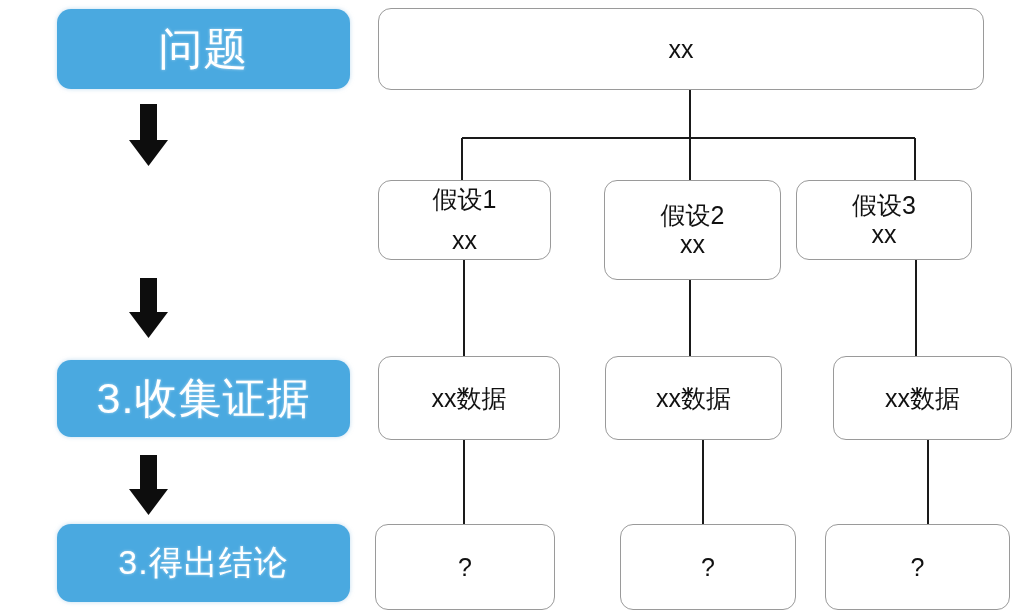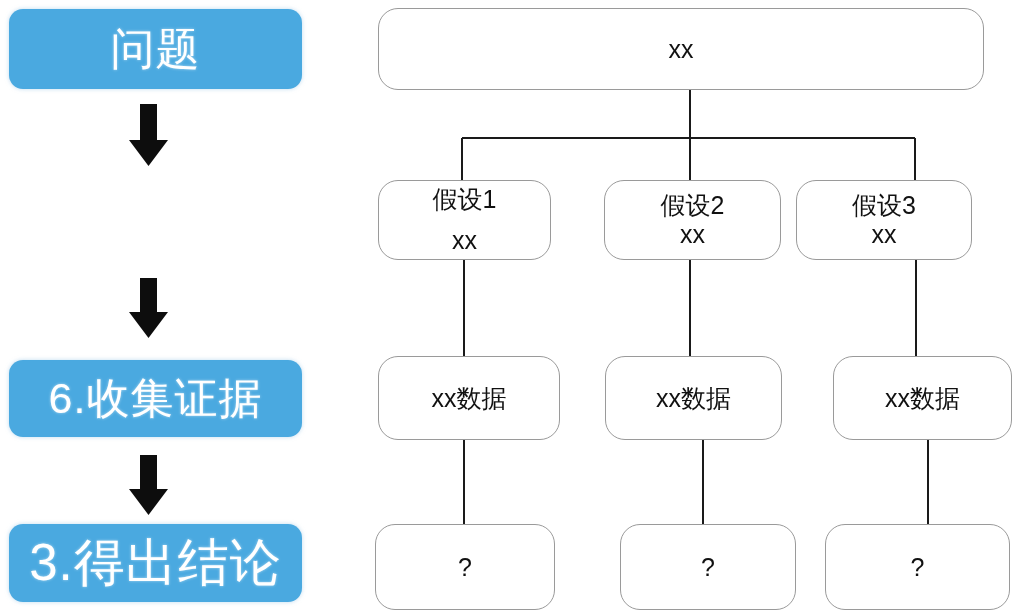--- a/index.html
+++ b/index.html
@@ -28,58 +28,59 @@
     border-radius: 14px;
     display: flex;
     align-items: center;
     justify-content: center;
     color: #ffffff;
     font-weight: 400;
     letter-spacing: 1px;
     text-shadow: 0 0 3px rgba(255,255,255,0.55);
     box-shadow: 0 0 4px rgba(140,190,225,0.55);
     white-space: nowrap;
+    margin-left: 48px;
   }
   .step-box.s0 { left: 9px;  top: 9px;   width: 293px; height: 80px; font-size: 44px; }
   .step-box.s1 { left: 9px;  top: 182px; width: 293px; height: 77px; font-size: 43px; }
   .step-box.s2 { left: 9px;  top: 360px; width: 293px; height: 77px; font-size: 43px; }
-  .step-box.s3 { left: 9px;  top: 524px; width: 293px; height: 78px; font-size: 51px; }
+  .step-box.s3 { left: 9px;  top: 524px; width: 293px; height: 78px; font-size: 34px; }
 
   .flow-arrow {
     position: absolute;
     left: 0;
     width: 1024px;
     height: 64px;
     pointer-events: none;
   }
   .flow-arrow.a0 { top: 104px; }
   .flow-arrow.a1 { top: 278px; }
   .flow-arrow.a2 { top: 455px; }
 
   
   .node {
     position: absolute;
     background: #ffffff;
     border: 1.6px solid #9a9a9a;
-    border-radius: 20px;
+    border-radius: 13px;
     display: flex;
     flex-direction: column;
     align-items: center;
     justify-content: center;
     color: #111111;
     font-size: 25px;
     line-height: 1.15;
     white-space: nowrap;
   }
   .node .ln { display: block; }
 
   .node.root  { left: 378px; top: 8px;   width: 606px; height: 82px; }
 
   .node.h1    { left: 378px; top: 180px; width: 173px; height: 80px; gap: 12px; }
-  .node.h2    { left: 604px; top: 180px; width: 177px; height: 80px; }
+  .node.h2    { left: 604px; top: 180px; width: 177px; height: 100px; }
   .node.h3    { left: 796px; top: 180px; width: 176px; height: 80px; }
 
   .node.d1    { left: 378px; top: 356px; width: 182px; height: 84px; }
   .node.d2    { left: 605px; top: 356px; width: 177px; height: 84px; }
   .node.d3    { left: 833px; top: 356px; width: 179px; height: 84px; }
 
   .node.q1    { left: 375px; top: 524px; width: 180px; height: 86px; }
   .node.q2    { left: 620px; top: 524px; width: 176px; height: 86px; }
   .node.q3    { left: 825px; top: 524px; width: 185px; height: 86px; }
 
@@ -110,21 +111,21 @@
 
 
   <svg class="flow-arrow a1" viewBox="0 0 1024 64">
     <g fill="#0d0d0d">
       <rect x="140" y="0" width="17" height="40"></rect>
       <polygon points="129,34 168,34 148.5,60"></polygon>
     </g>
   </svg>
 
   <div class="step-box s2">
-    <span>6.收集证据</span>
+    <span>3.收集证据</span>
   </div>
 
   <svg class="flow-arrow a2" viewBox="0 0 1024 64">
     <g fill="#0d0d0d">
       <rect x="140" y="0" width="17" height="40"></rect>
       <polygon points="129,34 168,34 148.5,60"></polygon>
     </g>
   </svg>
 
   <div class="step-box s3">

